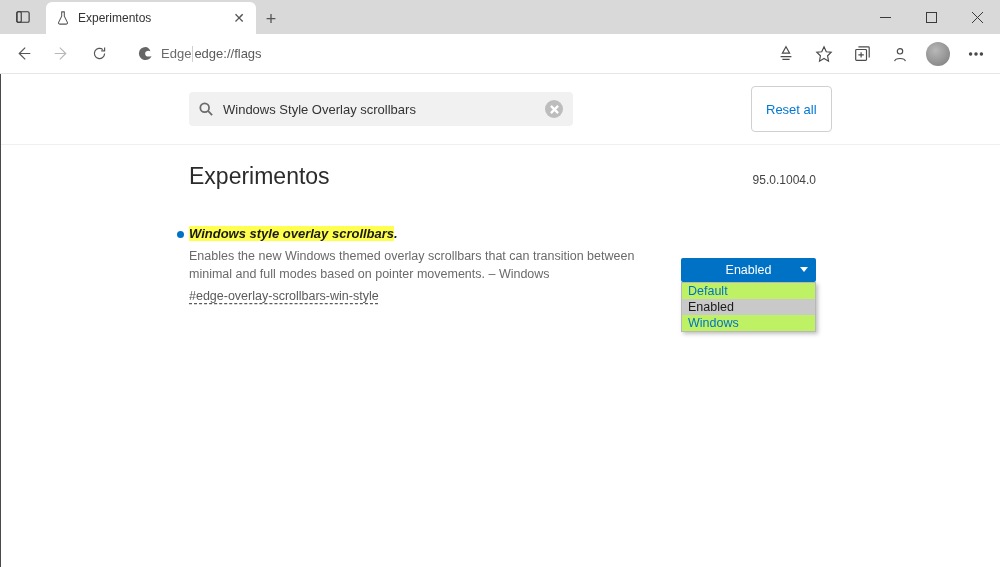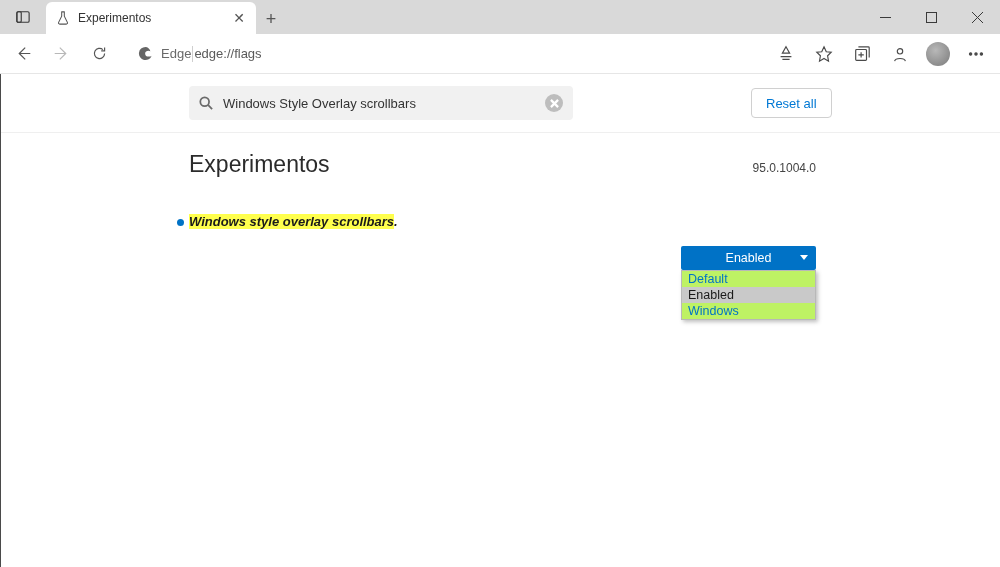--- a/index.html
+++ b/index.html
@@ -35,21 +35,21 @@
 .avatar { width: 24px; height: 24px; border-radius: 50%; background: radial-gradient(circle at 40% 35%, #b8b8b8, #7a7a7a); }
 
 
 .page { border-left: 1px solid #4a4a4a; height: calc(567px - 74px); position: relative; }
 .header-row { display: flex; align-items: center; padding: 12px 0 12px 188px; border-bottom: 1px solid #efefef; gap: 178px; }
 .search-box { width: 384px; height: 34px; background: #f1f1f1; border-radius: 4px; display: flex; align-items: center; padding: 0 10px; gap: 10px; }
 .search-box svg { width: 14px; height: 14px; stroke: #6a6a6a; stroke-width: 2; fill: none; flex-shrink: 0; }
 .search-input { flex: 1; border: none; background: transparent; font-size: 13px; color: #333; outline: none; }
 .clear-btn { width: 18px; height: 18px; border-radius: 50%; background: #bdbdbd; display: flex; align-items: center; justify-content: center; flex-shrink: 0; }
 .clear-btn svg { width: 9px; height: 9px; stroke: #fff; stroke-width: 2.5; fill: none; }
-.reset-btn { height: 30px; padding: 0 14px; border: 1px solid #d0d0d0; border-radius: 4px; background: #fff; color: #0078d4; font-size: 13px; cursor: pointer; }
+.reset-btn { height: 46px; padding: 0 14px; border: 1px solid #d0d0d0; border-radius: 4px; background: #fff; color: #0078d4; font-size: 13px; cursor: pointer; }
 
 .content { padding: 18px 184px 0 188px; }
 .title-row { display: flex; align-items: baseline; justify-content: space-between; }
 .page-title { font-size: 23px; font-weight: 500; color: #2b2b2b; }
 .version { font-size: 12px; color: #444; padding-left: 12px; }
 
 .tabs { display: flex; margin-top: 24px; border-bottom: 1px solid #cfcfcf; }
 .tab-item { flex: 1; text-align: center; padding: 10px 0 12px; font-size: 14px; color: #555; cursor: pointer; }
 .tab-item.active { color: #0072c6; border-bottom: 3px solid #0072c6; margin-bottom: -1px; }
 
@@ -191,20 +191,22 @@
   <div class="content">
     <div class="title-row">
       <div class="page-title">Experimentos</div>
       <div class="version">95.0.1004.0</div>
     </div>
 
 
     <div class="flag">
       <div class="flag-dot"></div>
       <div class="flag-title"><span class="hl">Windows style overlay scrollbars</span><span>.</span></div>
+      <div class="flag-desc">Enables the new Windows themed overlay scrollbars that can transition between minimal and full modes based on pointer movements. – Windows</div>
+      <div class="flag-id">#edge-overlay-scrollbars-win-style</div>
 
       <div class="flag-select">
         <div class="select-btn">Enabled</div>
         <div class="dropdown">
           <div class="opt">Default</div>
           <div class="opt sel">Enabled</div>
           <div class="opt">Windows</div>
         </div>
       </div>
     </div>

